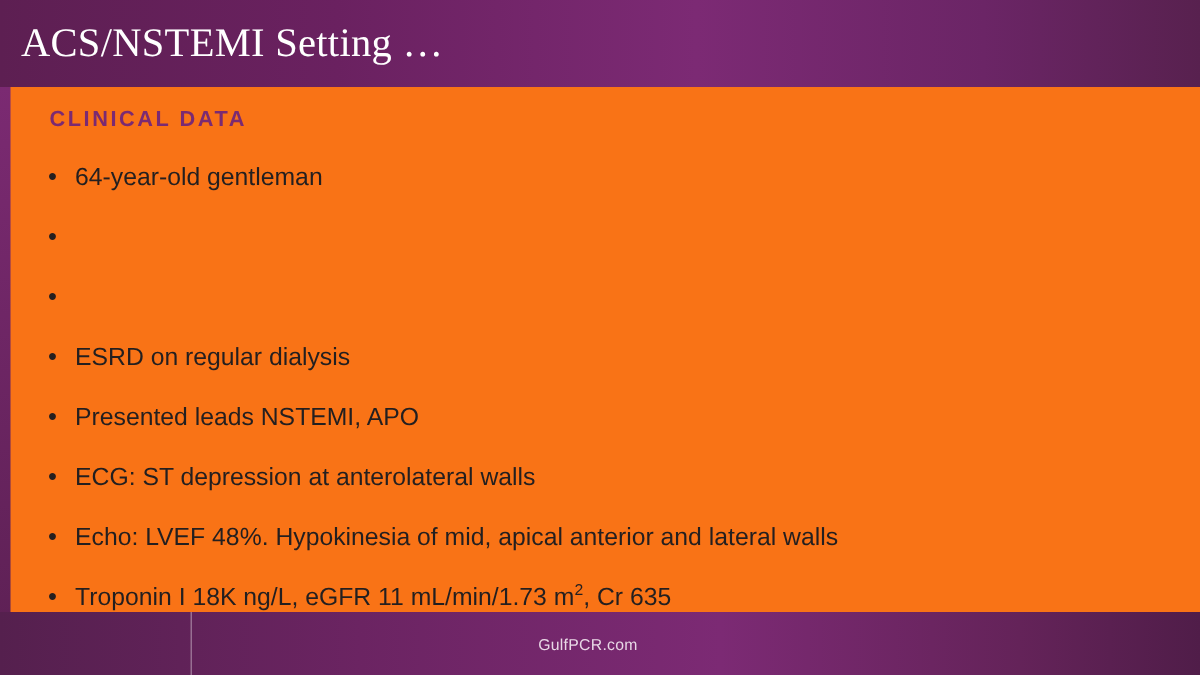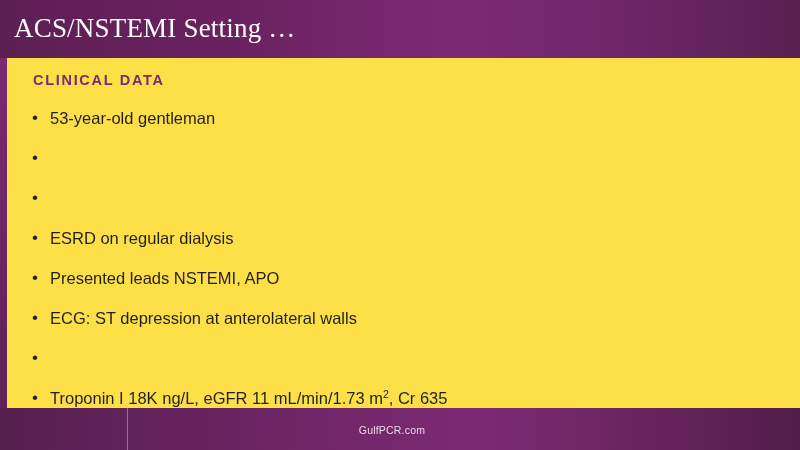--- a/index.html
+++ b/index.html
@@ -10,21 +10,21 @@
     width: 800px;
     height: 450px;
     background: #ffffff;
     font-family: "Liberation Sans", sans-serif;
     overflow: hidden;
     position: relative;
   }
   .slide {
     position: absolute;
     inset: 0;
-    background: #fde047;
+    background: #f97316;
     padding-left: 27px;
   }
   
   .title-bar {
     position: absolute;
     left: 0;
     top: 0;
     width: 800px;
     height: 58px;
     background: linear-gradient(90deg, #5d1f52 0%, #6a2160 28%, #7c2a74 58%, #6b2566 82%, #58214f 100%);
@@ -182,21 +182,21 @@
   </div>
 
   <div class="left-bar"></div>
 
   <div class="section-heading">CLINICAL DATA</div>
 
   <div class="bullets">
 
     <div class="bullet-row">
       <span class="bullet-dot">•</span>
-      <span class="bullet-text">53-year-old gentleman</span>
+      <span class="bullet-text">64-year-old gentleman</span>
     </div>
 
     <div class="bullet-row">
       <span class="bullet-dot">•</span>
     </div>
 
     <div class="bullet-row">
       <span class="bullet-dot">•</span>
     </div>
 
@@ -210,20 +210,21 @@
       <span class="bullet-text">Presented leads NSTEMI, APO</span>
     </div>
 
     <div class="bullet-row">
       <span class="bullet-dot">•</span>
       <span class="bullet-text">ECG: ST depression at anterolateral walls</span>
     </div>
 
     <div class="bullet-row">
       <span class="bullet-dot">•</span>
+      <span class="bullet-text">Echo: LVEF 48%. Hypokinesia of mid, apical anterior and lateral walls</span>
     </div>
 
     <div class="bullet-row">
       <span class="bullet-dot">•</span>
       <span class="bullet-text"><span>Troponin I 18K ng/L, eGFR 11 mL/min/1.73 m</span><sup>2</sup><span>, Cr 635</span></span>
     </div>
 
   </div>
 
   <div class="footer-bar">

